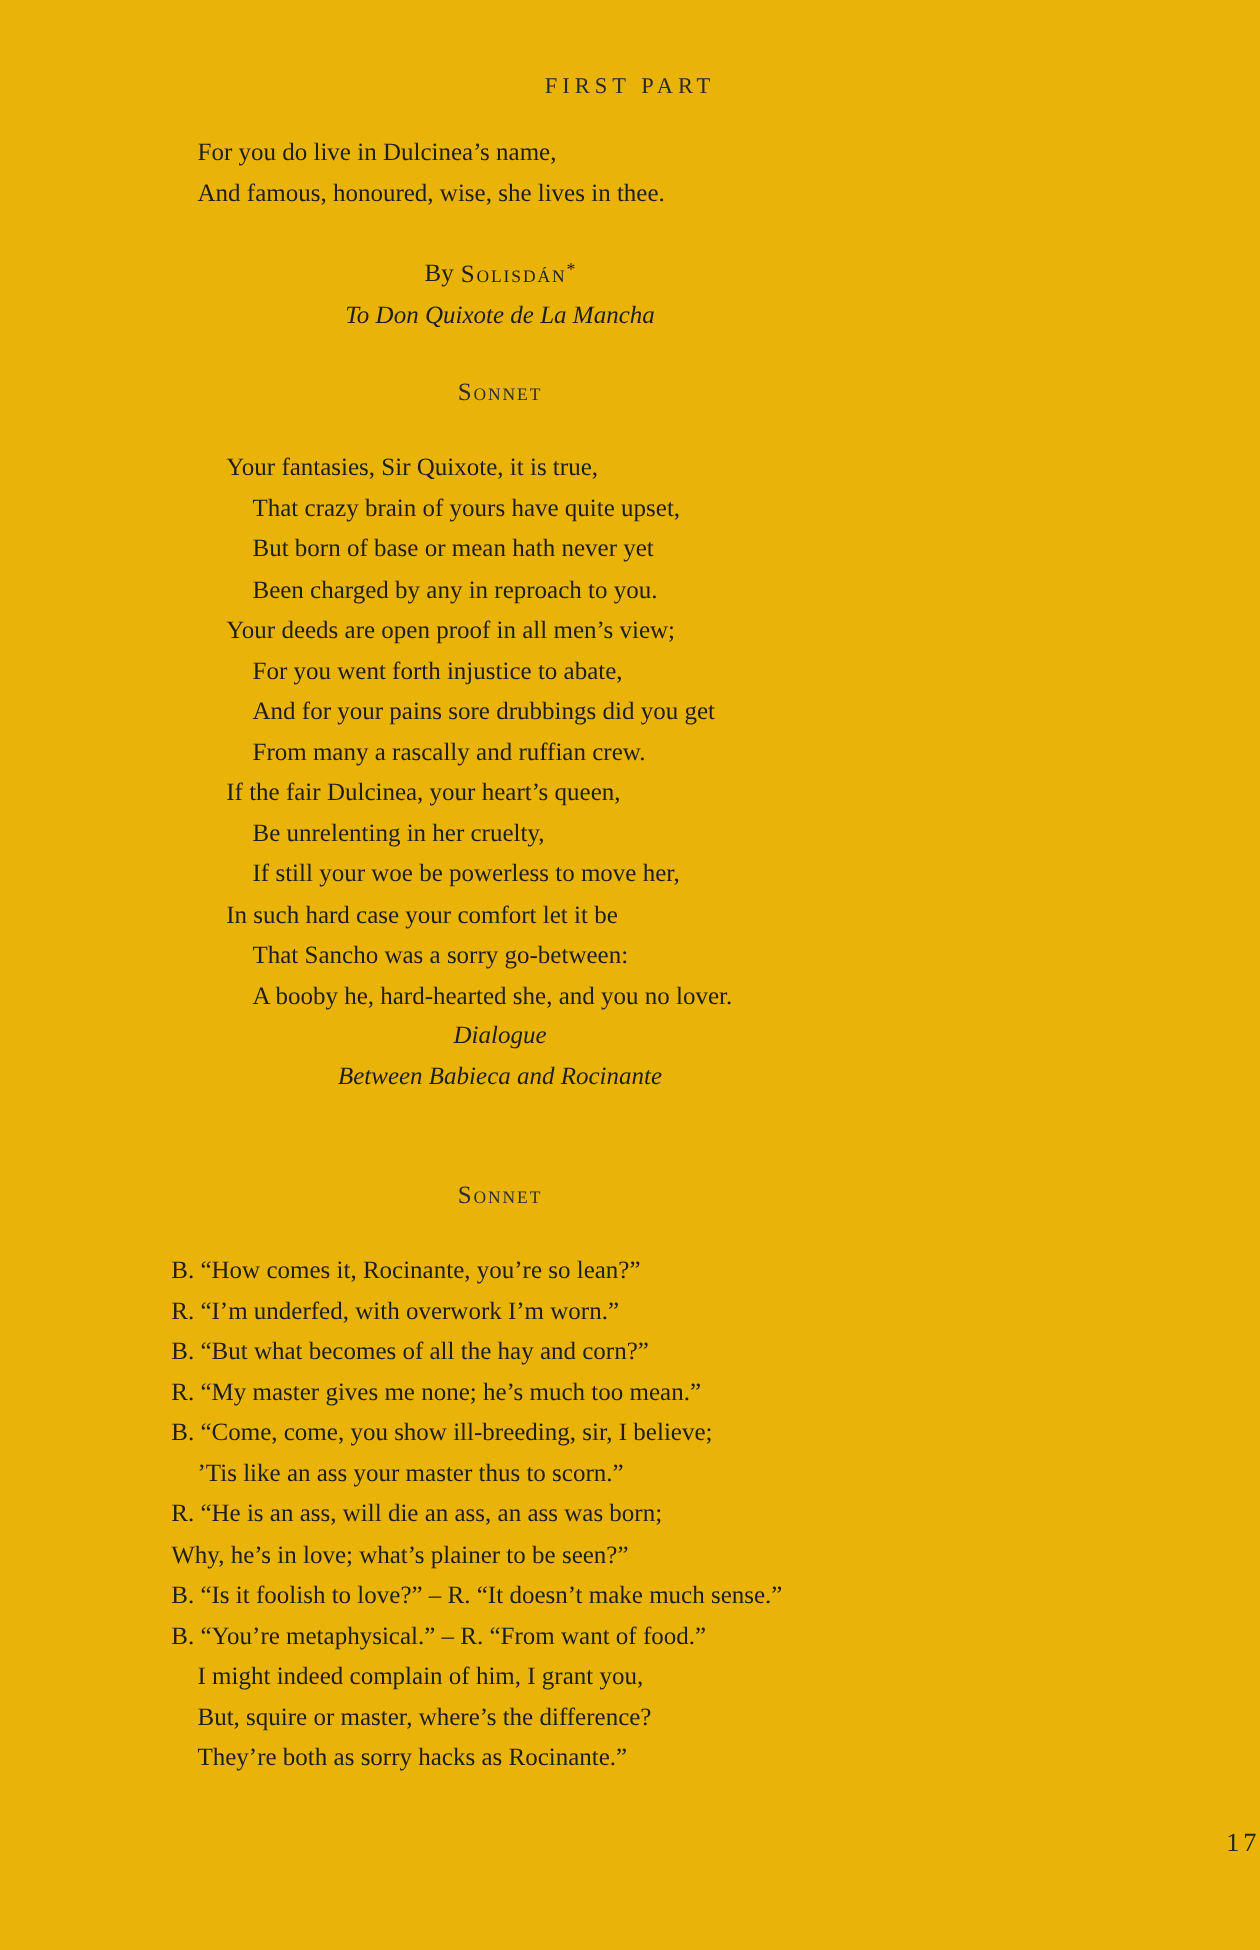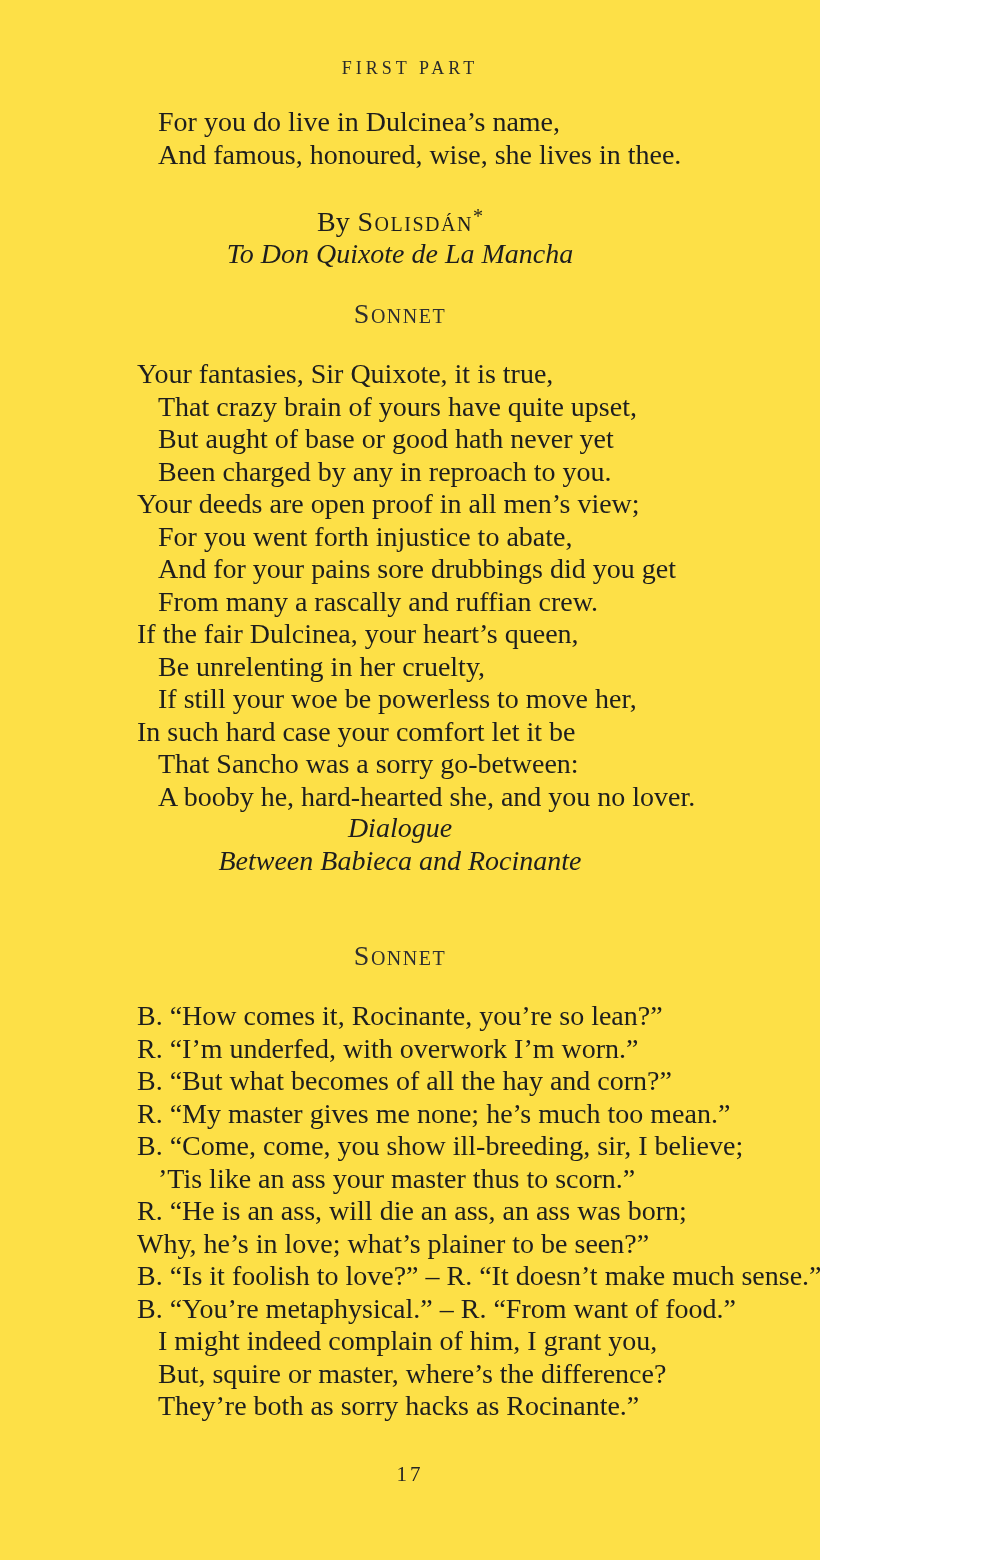--- a/index.html
+++ b/index.html
@@ -1,59 +1,59 @@
 <!DOCTYPE html>
 <html><head>
 <meta charset="utf-8">
 <style>
   html,body{margin:0;padding:0;background:#ffffff;}
   .page{
     position:relative;
-    width:820px;height:1560px;
-    background:#fde047;
+    width:1008px;height:1560px;
+    background:#eab308;
     font-family:"Liberation Serif","DejaVu Serif",serif;
     color:#1e1e1e;
     overflow:hidden;
   }
   .running-head{
     position:absolute;top:58px;left:0;width:100%;
     text-align:center;
     font-size:18px;letter-spacing:4px;
     color:#2a2a2a;
   }
   .block{
     position:absolute;left:137px;width:526px;
-    font-size:28px;line-height:32.5px;
+    font-size:20px;line-height:32.5px;
   }
   .centered{text-align:center;}
   .verse-line{white-space:nowrap;}
   .verse-line.indent{padding-left:21px;}
   .italic{font-style:italic;}
   .sc{font-variant:small-caps;letter-spacing:1.5px;}
   .note-marker{
     display:inline-block;
     vertical-align:0.38em;
     font-size:0.72em;
   }
   .byline-prefix{margin-right:0.28em;}
   .sonnet-label{
     font-variant:small-caps;
     letter-spacing:1.5px;
     color:#2f2f2f;
   }
   .carryover{top:106px;}
   .attribution{top:200px;}
   .label-1{top:298px;}
-  .stanza-1{top:358px;}
+  .stanza-1{top:358px;margin-left:44px;}
   .dialogue-head{top:812px;}
   .label-2{top:940px;}
   .stanza-2{top:1000px;}
   .page-number{
     position:absolute;top:1462px;left:0;width:100%;
-    text-align:center;
+    text-align:right;
     font-size:21px;letter-spacing:3px;
     color:#242424;
   }
 </style>
 </head>
 <body>
 
 <div class="page">
 
   <div class="running-head">FIRST PART</div>
@@ -68,21 +68,21 @@
     <div class="italic">To Don Quixote de La Mancha</div>
   </div>
 
   <div class="block centered label-1">
     <span class="sonnet-label">Sonnet</span>
   </div>
 
   <div class="block stanza-1">
     <div class="verse-line">Your fantasies, Sir Quixote, it is true,</div>
     <div class="verse-line indent">That crazy brain of yours have quite upset,</div>
-    <div class="verse-line indent">But aught of base or good hath never yet</div>
+    <div class="verse-line indent">But born of base or mean hath never yet</div>
     <div class="verse-line indent">Been charged by any in reproach to you.</div>
     <div class="verse-line">Your deeds are open proof in all men’s view;</div>
     <div class="verse-line indent">For you went forth injustice to abate,</div>
     <div class="verse-line indent">And for your pains sore drubbings did you get</div>
     <div class="verse-line indent">From many a rascally and ruffian crew.</div>
     <div class="verse-line">If the fair Dulcinea, your heart’s queen,</div>
     <div class="verse-line indent">Be unrelenting in her cruelty,</div>
     <div class="verse-line indent">If still your woe be powerless to move her,</div>
     <div class="verse-line">In such hard case your comfort let it be</div>
     <div class="verse-line indent">That Sancho was a sorry go-between:</div>

